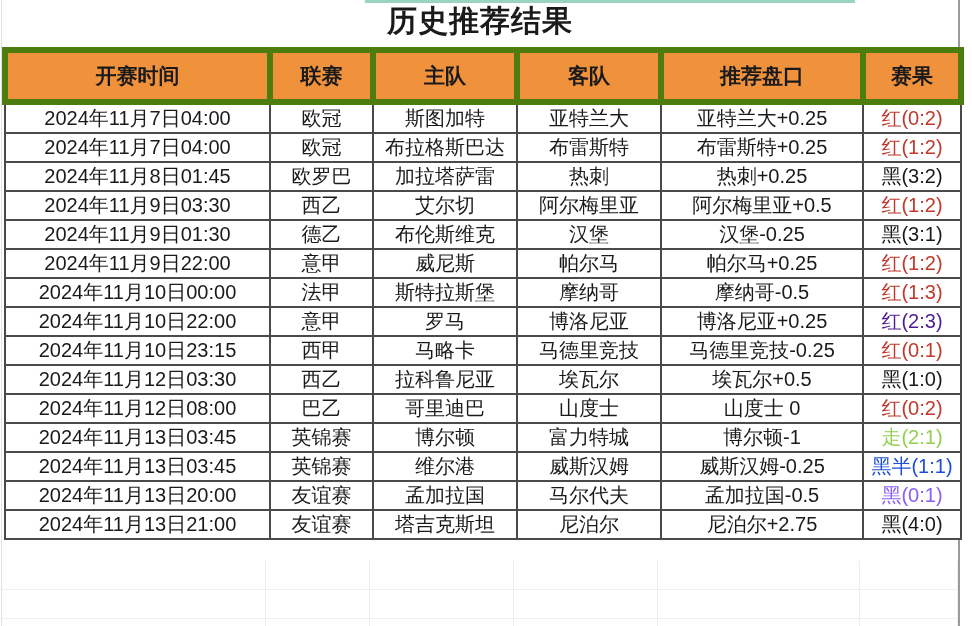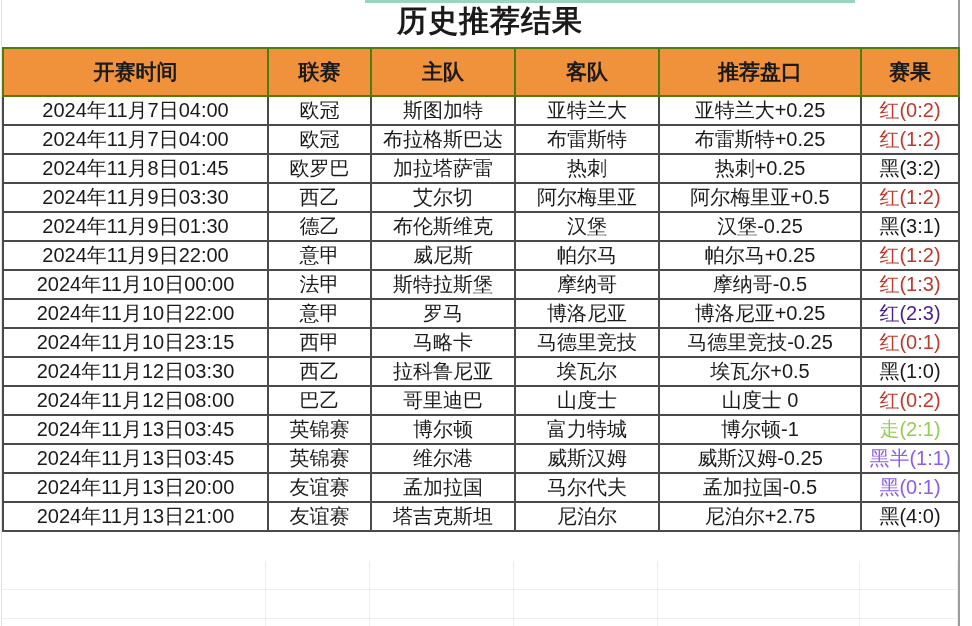--- a/index.html
+++ b/index.html
@@ -8,34 +8,34 @@
     background:#ffffff;
     font-family:"Liberation Sans","DejaVu Sans",sans-serif;
     color:#1a1a1a;
   }
   
   .left-edge-line{position:absolute;left:1px;top:0;width:1px;height:626px;background:#e2e2e2;}
   .right-col-line{position:absolute;left:958px;top:0;width:2px;height:626px;background:#9b9b9b;}
   .top-strip{position:absolute;left:365px;top:0;width:490px;height:3px;background:var(--top-strip,#9AD4BF);}
 
   .title-bar{
-    position:absolute;left:12px;top:0;width:956px;height:43px;
+    position:absolute;left:2px;top:0;width:956px;height:43px;
     display:flex;align-items:center;justify-content:center;
   }
   .title-bar .title{font-size:30px;font-weight:bold;letter-spacing:1px;}
 
   table.results{
     position:absolute;left:2px;top:47px;width:956px;
     border-collapse:collapse;table-layout:fixed;
     background:#ffffff;
   }
   table.results th{
     background:var(--header-bg,#F0913C);
     height:46px;font-size:21px;font-weight:bold;text-align:center;
-    border:2px solid #4d7c0f;padding:0;
+    border:6px solid #4d7c0f;padding:0;
   }
   table.results td{
     height:27px;font-size:20px;text-align:center;vertical-align:middle;
     border:2px solid #4a4a4a;padding:0 2px;
     white-space:nowrap;overflow:hidden;
   }
   col.c-time{width:265px;}
   col.c-league{width:103px;}
   col.c-home{width:144px;}
   col.c-away{width:144px;}
@@ -178,21 +178,21 @@
         <td>富力特城</td>
         <td>博尔顿-1</td>
         <td style="color: rgb(146, 208, 80); margin-left: 40px;">走(2:1)</td>
       </tr>
       <tr>
         <td>2024年11月13日03:45</td>
         <td>英锦赛</td>
         <td>维尔港</td>
         <td>威斯汉姆</td>
         <td>威斯汉姆-0.25</td>
-        <td style="color: #8b5cf6;">黑半(1:1)</td>
+        <td style="color: #1d4ed8;">黑半(1:1)</td>
       </tr>
       <tr>
         <td>2024年11月13日20:00</td>
         <td>友谊赛</td>
         <td>孟加拉国</td>
         <td>马尔代夫</td>
         <td>孟加拉国-0.5</td>
         <td style="color: #8b5cf6;">黑(0:1)</td>
       </tr>
       <tr>

